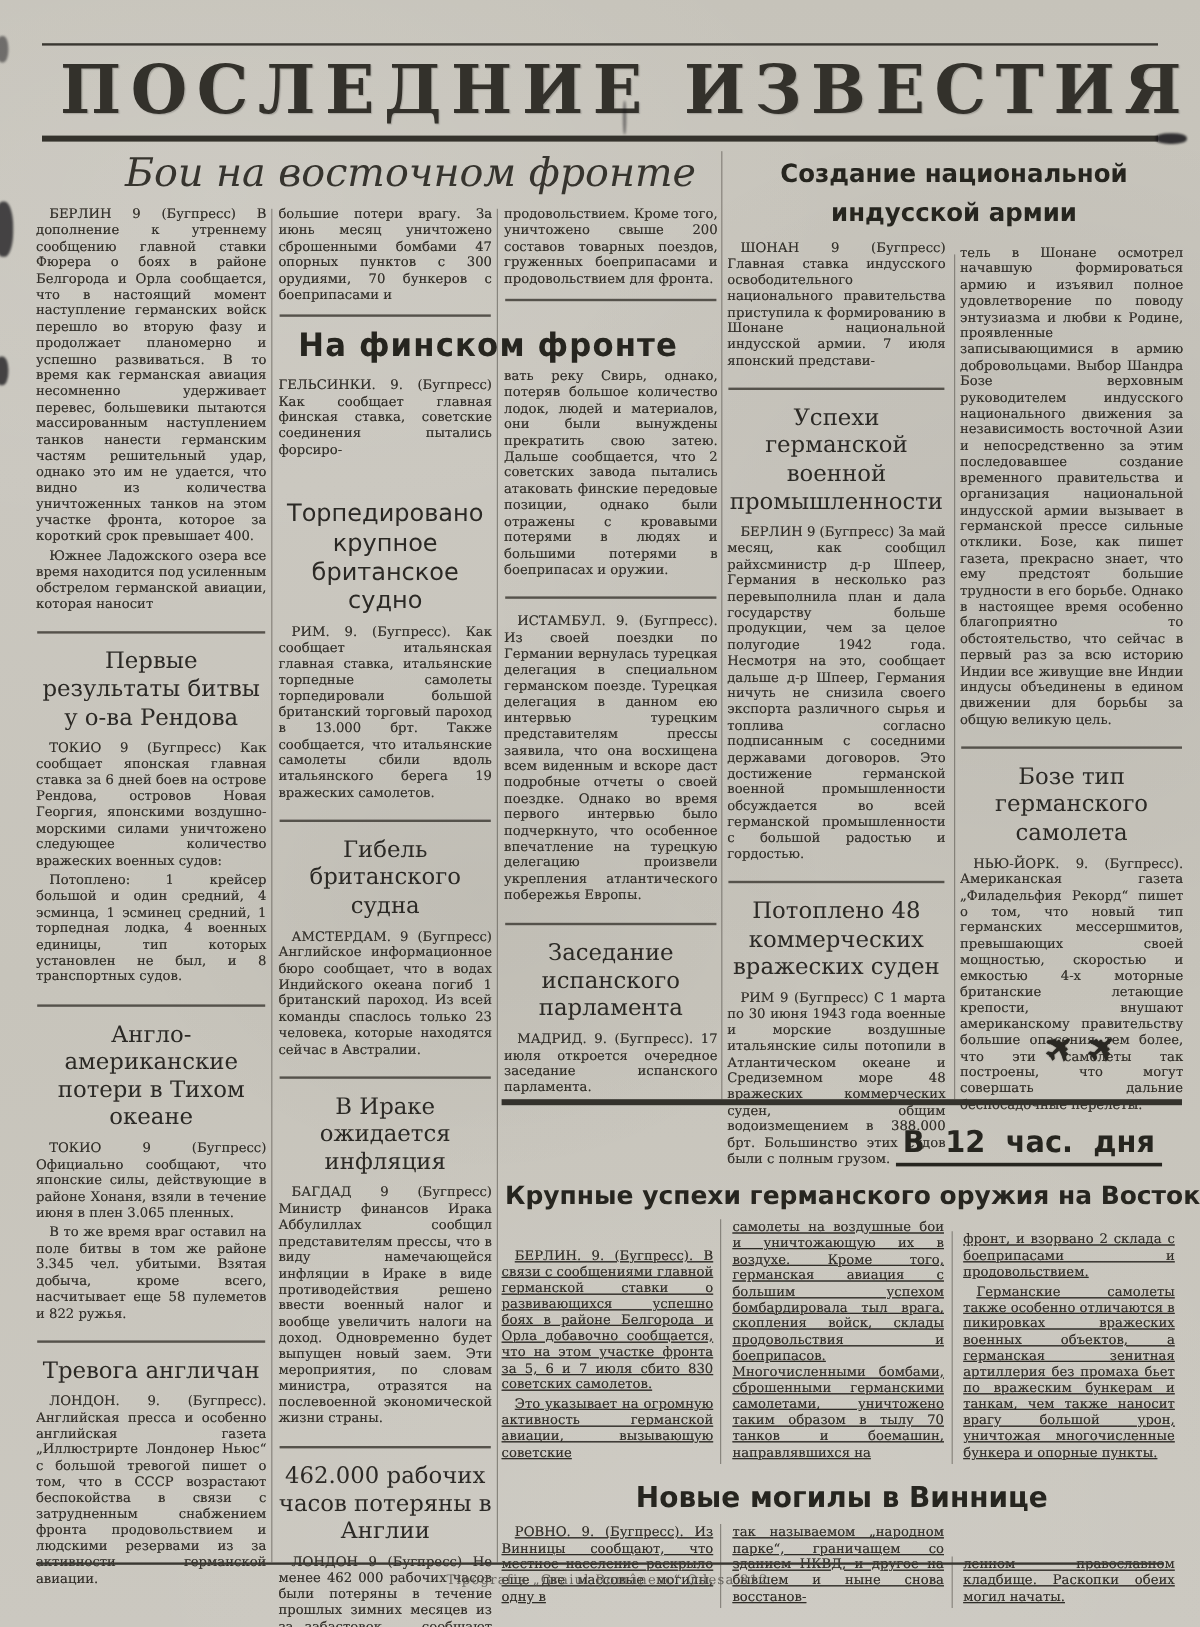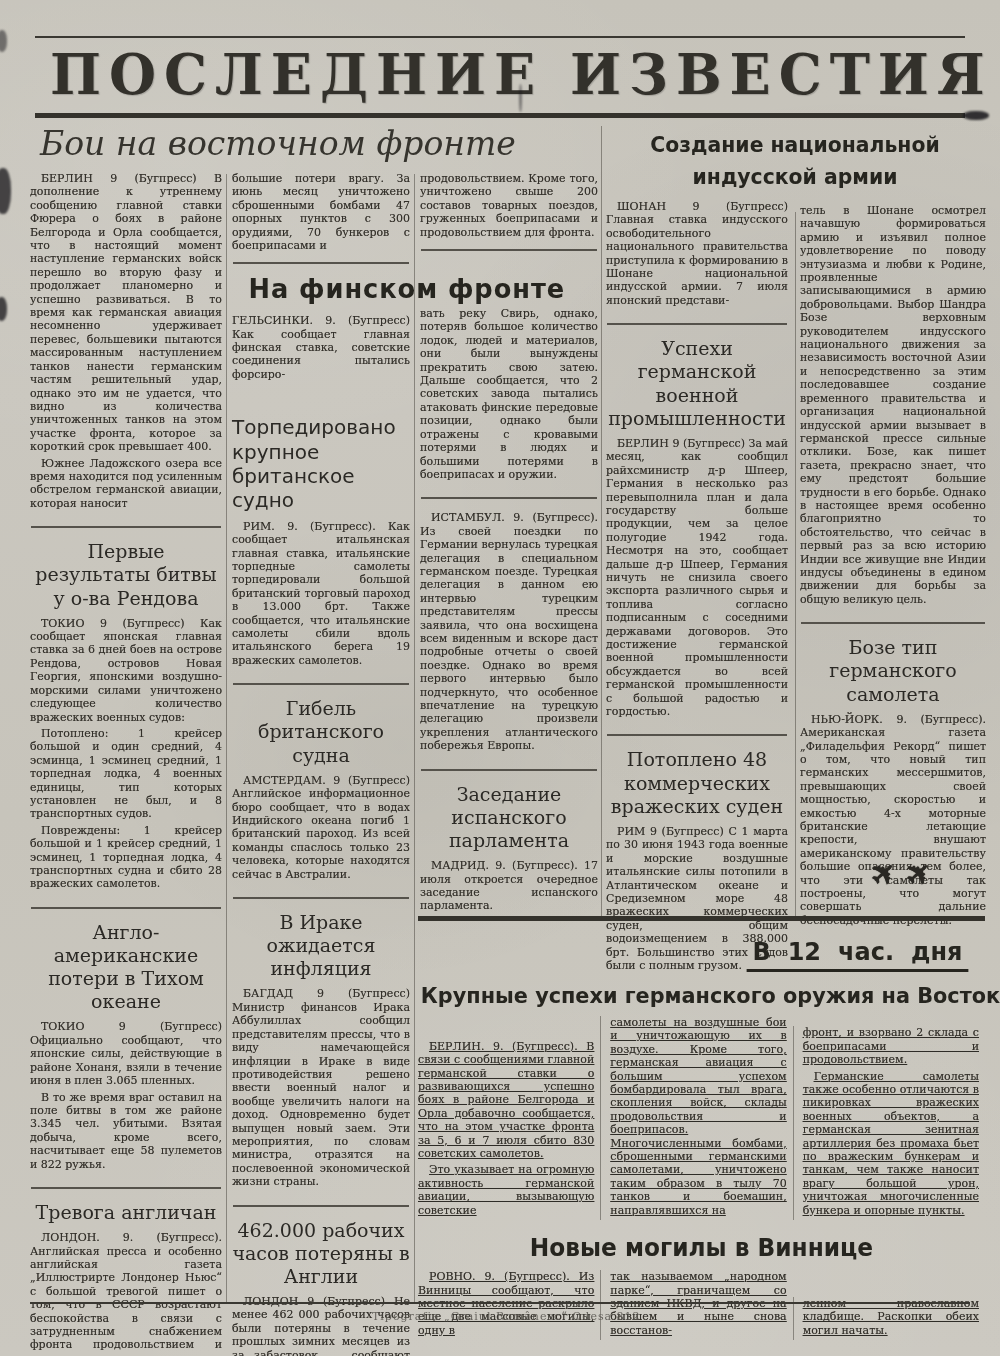--- a/index.html
+++ b/index.html
@@ -20,21 +20,21 @@
   .mast-bottom{left:35px;top:113px;width:930px;height:5px;background:#34322c;}
   .bottom-rule{left:30px;top:1302px;width:940px;height:2px;}
   .mast{
     position:absolute;left:50px;right:50px;top:42px;margin:0;text-align:center;
     font-family:"DejaVu Serif",serif;font-weight:700;font-size:54px;letter-spacing:8px;
     white-space:nowrap;color:#33312b;transform:scaleY(1.04);
     text-shadow:1px 1px 1px rgba(0,0,0,.18);
   }
   .hl-italic{
     position:absolute;left:40px;width:540px;top:124px;margin:0;
-    font-style:italic;font-weight:400;font-size:33px;text-align:left;
+    font-style:italic;font-weight:400;font-size:33px;text-align:right;
     font-family:"DejaVu Serif",serif;color:#36342e;
   }
   .indus-hl{
     position:absolute;left:602px;width:386px;top:130px;margin:0;
     font-family:"DejaVu Sans",sans-serif;font-weight:700;font-size:21px;line-height:1.5;
     text-align:center;color:#26251f;transform:scaleX(.97);
   }
   .col{position:absolute;}
   .c1{left:30px;top:172px;width:192px;}
   .c2{left:232px;top:172px;width:178px;}
@@ -45,21 +45,21 @@
     font-size:11px;line-height:1.22;text-align:justify;margin:0 0 3px;
     text-indent:11px;color:#33302a;text-shadow:0 0 .5px rgba(45,42,36,.55);
   }
   .cont{text-indent:0;}
   .hl-serif{
     font-family:"DejaVu Serif",serif;font-weight:400;font-size:19px;line-height:1.22;
     text-align:center;margin:8px 0 7px;color:#2b2925;
   }
   .hl-sans-mid{
     font-family:"DejaVu Sans",sans-serif;font-weight:400;font-size:20px;line-height:1.22;
-    text-align:left;margin:34px 0 7px;color:#2b2925;
+    text-align:center;margin:34px 0 7px;color:#2b2925;
   }
   .finn-hl{
     position:relative;z-index:2;width:368px;margin:4px 0 10px;
     font-family:"DejaVu Sans",sans-serif;font-weight:700;font-size:27px;line-height:1.1;
     text-align:center;letter-spacing:1px;color:#26251f;transform:scaleX(.95);transform-origin:left;
   }
   .divider{height:2px;background:#55524b;margin:10px 1px;}
   .divider.wide-gap{margin:16px 1px 12px;}
   .spacer46{height:46px;}
   .vrule{position:absolute;width:1px;background:rgba(80,77,70,.55);}
@@ -120,21 +120,20 @@
   <div class="vrule v3"></div>
   <div class="vrule v4"></div>
 
   <div class="col c1">
     <p class="body">БЕРЛИН 9 (Бугпресс) В дополнение к утреннему сообщению главной ставки Фюрера о боях в районе Белгорода и Орла сообщается, что в настоящий момент наступление германских войск перешло во вторую фазу и продолжает планомерно и успешно развиваться. В то время как германская авиация несомненно удерживает перевес, большевики пытаются массированным наступлением танков нанести германским частям решительный удар, однако это им не удается, что видно из количества уничтоженных танков на этом участке фронта, которое за короткий срок превышает 400.</p>
     <p class="body">Южнее Ладожского озера все время находится под усиленным обстрелом германской авиации, которая наносит</p>
     <div class="divider wide-gap"></div>
     <h3 class="hl-serif">Первые результаты битвы у о-ва Рендова</h3>
     <p class="body">ТОКИО 9 (Бугпресс) Как сообщает японская главная ставка за 6 дней боев на острове Рендова, островов Новая Георгия, японскими воздушно-морскими силами уничтожено следующее количество вражеских военных судов:</p>
     <p class="body">Потоплено: 1 крейсер большой и один средний, 4 эсминца, 1 эсминец средний, 1 торпедная лодка, 4 военных единицы, тип которых установлен не был, и 8 транспортных судов.</p>
-    <p class="body">Повреждены: 1 крейсер большой и 1 крейсер средний, 1 эсминец, 1 торпедная лодка, 4 транспортных судна и сбито 28 вражеских самолетов.</p>
     <div class="divider wide-gap"></div>
     <h3 class="hl-serif">Англо-американские потери в Тихом океане</h3>
     <p class="body">ТОКИО 9 (Бугпресс) Официально сообщают, что японские силы, действующие в районе Хонаня, взяли в течение июня в плен 3.065 пленных.</p>
     <p class="body">В то же время враг оставил на поле битвы в том же районе 3.345 чел. убитыми. Взятая добыча, кроме всего, насчитывает еще 58 пулеметов и 822 ружья.</p>
     <div class="divider wide-gap"></div>
     <h3 class="hl-serif">Тревога англичан</h3>
     <p class="body">ЛОНДОН. 9. (Бугпресс). Английская пресса и особенно английская газета „Иллюстрирте Лондонер Ньюс“ с большой тревогой пишет о том, что в СССР возрастают беспокойства в связи с затрудненным снабжением фронта продовольствием и людскими резервами из за активности германской авиации.</p>
   </div>
 
   <div class="col c2">

